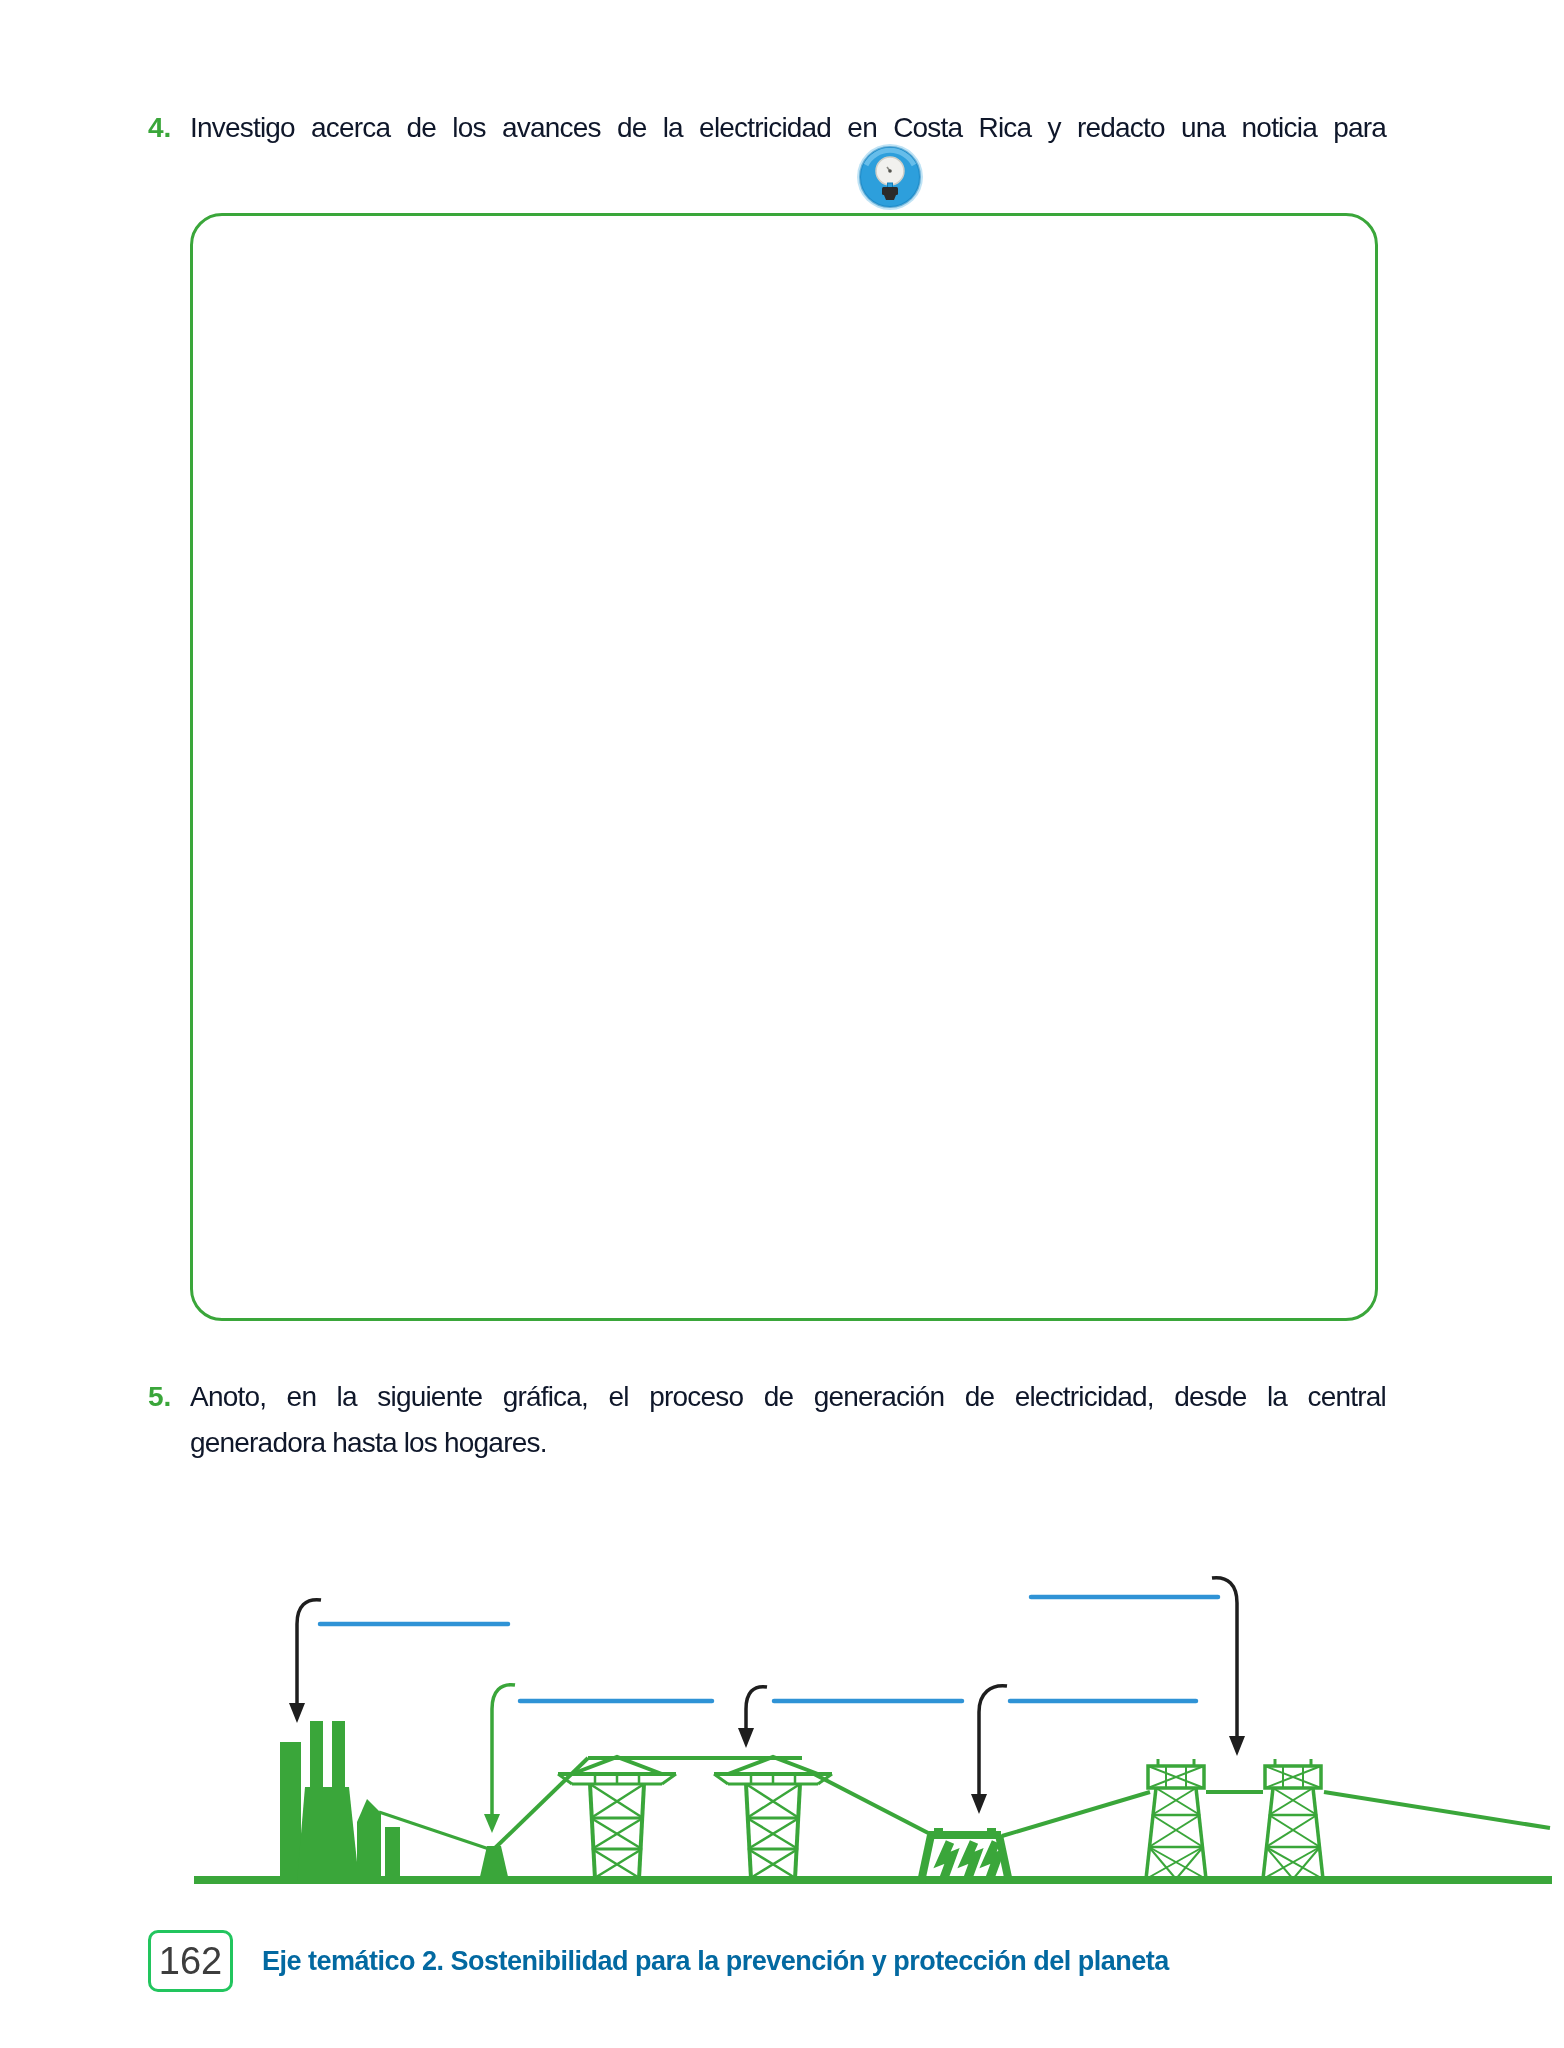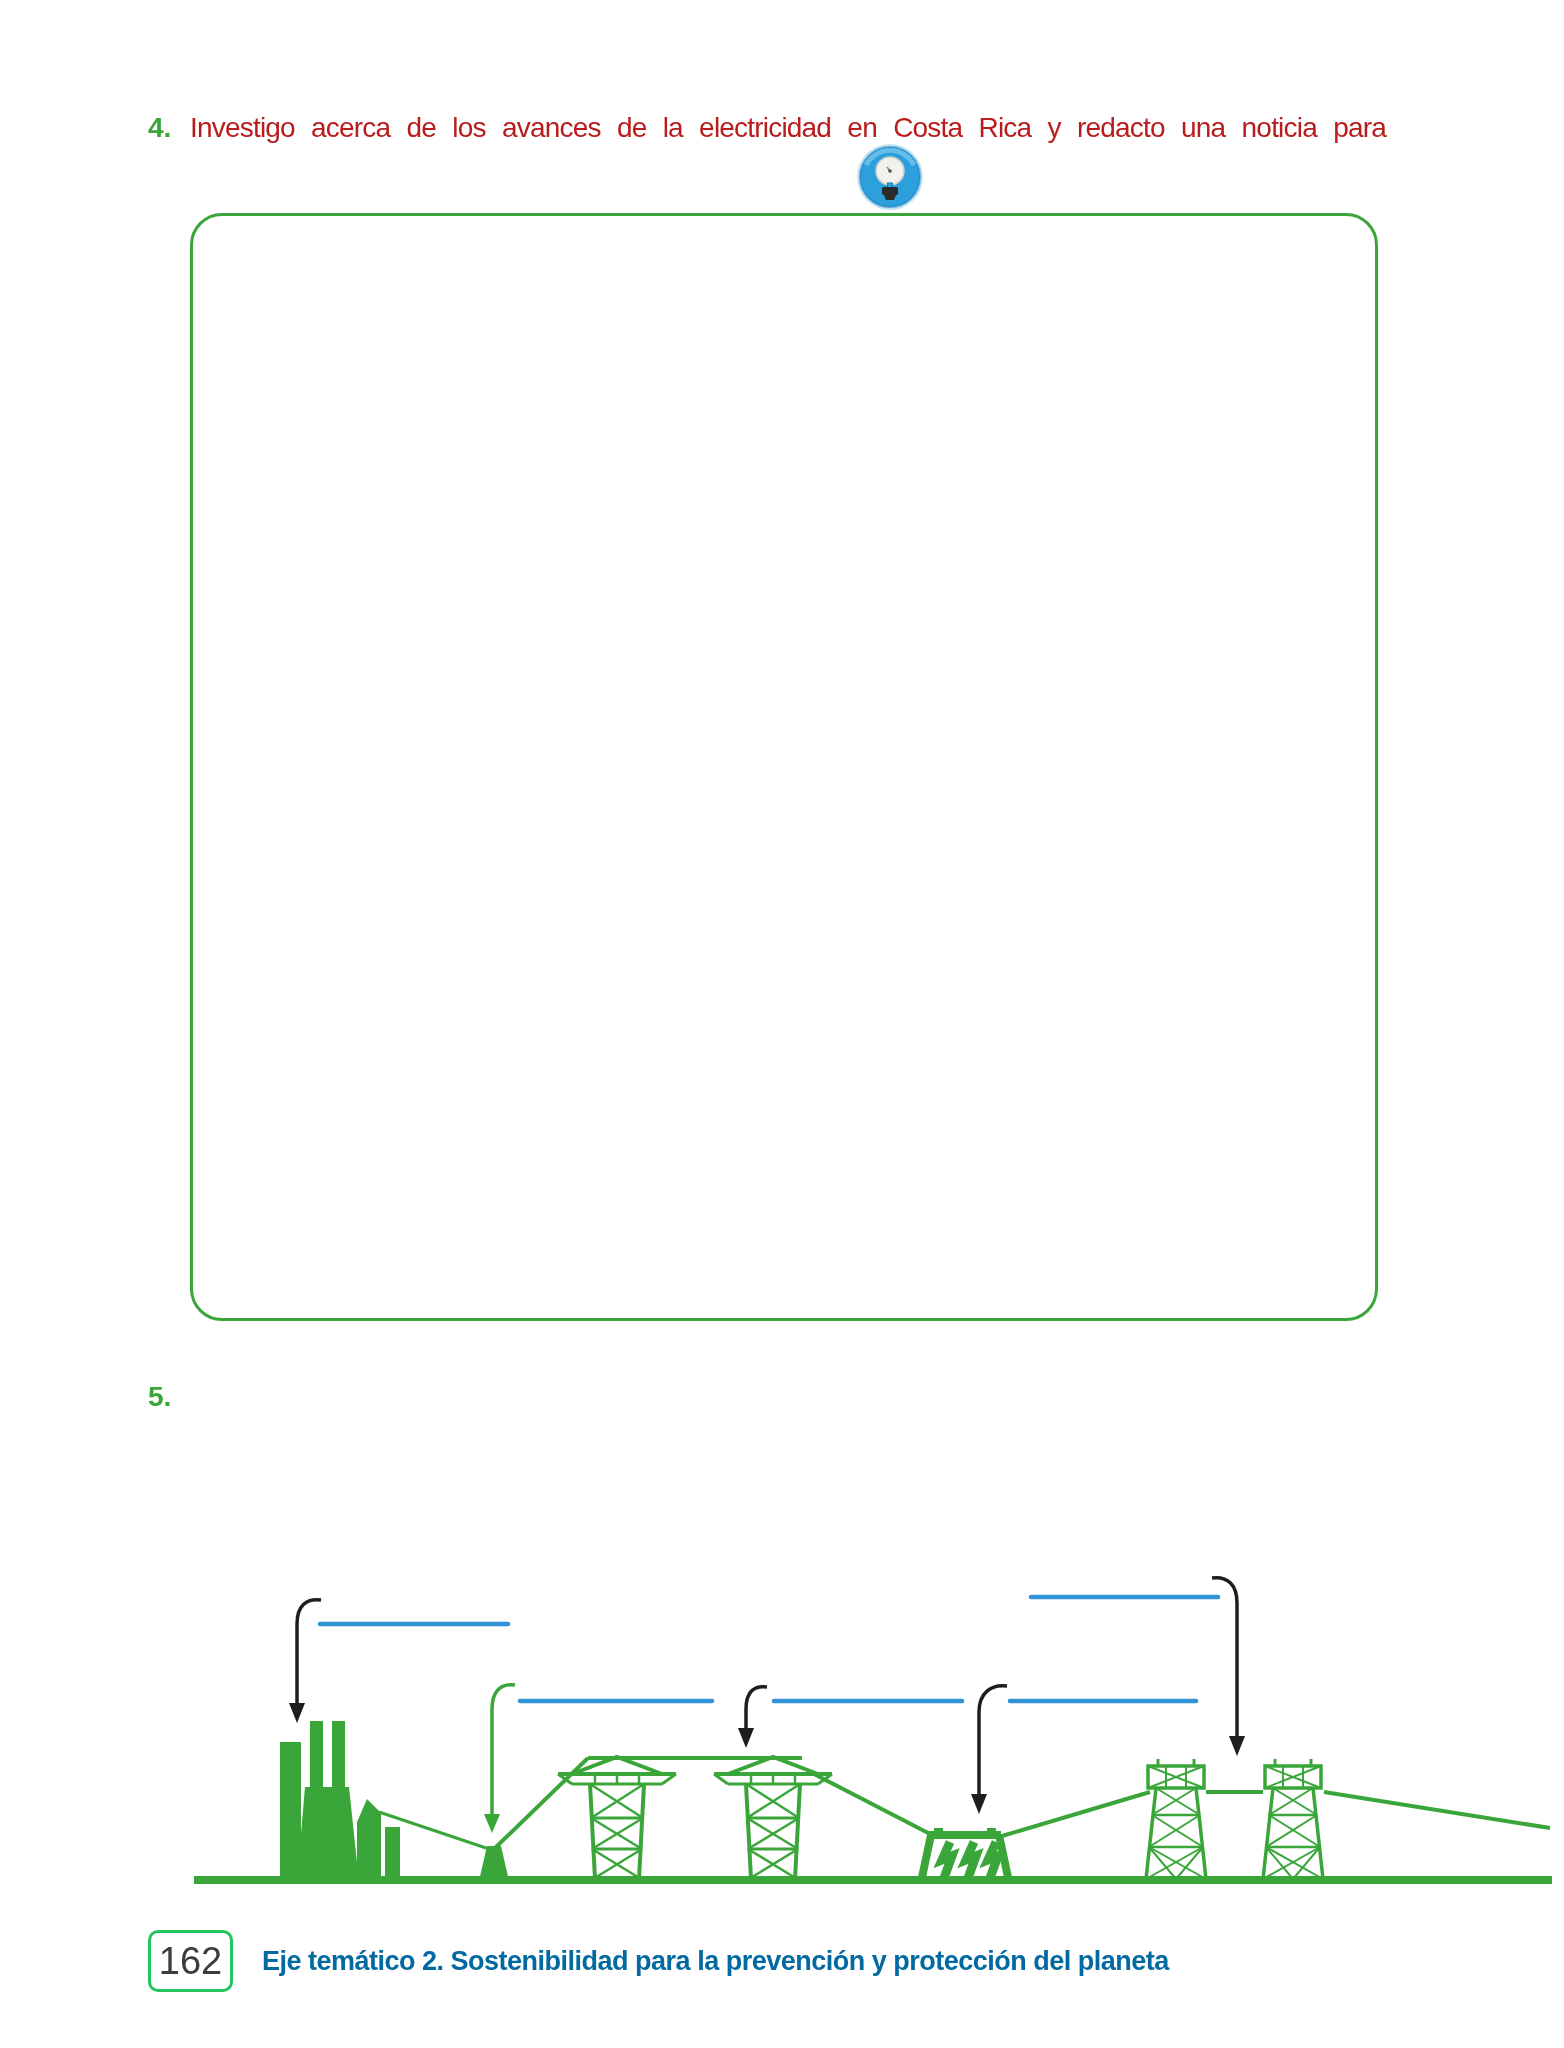--- a/index.html
+++ b/index.html
@@ -6,21 +6,21 @@
   .page {
     position:relative; width:1564px; height:2048px; background:#ffffff;
     font-family:"Liberation Sans", sans-serif; overflow:hidden; margin:0 auto;
   }
   .item-num {
     position:absolute; left:148px; width:40px;
     font-size:28px; line-height:46px; font-weight:bold; color:#3aa63a;
   }
   .item-text {
     position:absolute; left:190px; width:1196px;
-    font-size:28px; line-height:46px; color:#b91c1c; letter-spacing:-0.8px;
+    font-size:28px; line-height:46px; color:#0f172a; letter-spacing:-0.8px;
   }
   .line-full { text-align:justify; text-align-last:justify; }
   .line-last { text-align:left; }
   .answer-box {
     position:absolute; left:190px; top:213px; width:1188px; height:1108px;
     border:3px solid #3aa63a; border-radius:32px; background:#ffffff; box-sizing:border-box;
   }
   .bulb-icon { position:absolute; left:854px; top:141px; width:72px; height:72px; }
   .diagram-svg { position:absolute; left:0; top:1560px; width:1564px; height:360px; }
   .page-num-box {
@@ -53,20 +53,24 @@
     <line x1="36" y1="30" x2="33" y2="26" stroke="#8a8a84" stroke-width="1.5"></line>
     <circle cx="36" cy="30" r="1.8" fill="#55554f"></circle>
     <rect x="33.5" y="42" width="5" height="6" fill="#2d9fdc" stroke="#0d7ab8" stroke-width="1"></rect>
     <rect x="28" y="46" width="16" height="8" rx="1.5" fill="#2b2b2b"></rect>
     <polygon points="30,54 42,54 40,59 32,59" fill="#2b2b2b"></polygon>
   </svg>
 
   <div class="answer-box"></div>
 
   <div class="item-num" style="top:1374px;">5.</div>
+  <div class="item-text" style="top:1374px;">
+    <div class="line-full">Anoto, en la siguiente gráfica, el proceso de generación de electricidad, desde la central</div>
+    <div class="line-last">generadora hasta los hogares.</div>
+  </div>
 
   <svg class="diagram-svg" viewBox="0 1560 1564 360">
 
     <line x1="194" y1="1880" x2="1552" y2="1880" stroke="#3aa63a" stroke-width="8"></line>
 
     <g fill="#3aa63a">
       <rect x="280" y="1742" width="21" height="139"></rect>
       <rect x="310" y="1721" width="13" height="68"></rect>
       <rect x="332" y="1721" width="13" height="68"></rect>
       <polygon points="305,1787 349,1787 359,1881 297,1881"></polygon>

